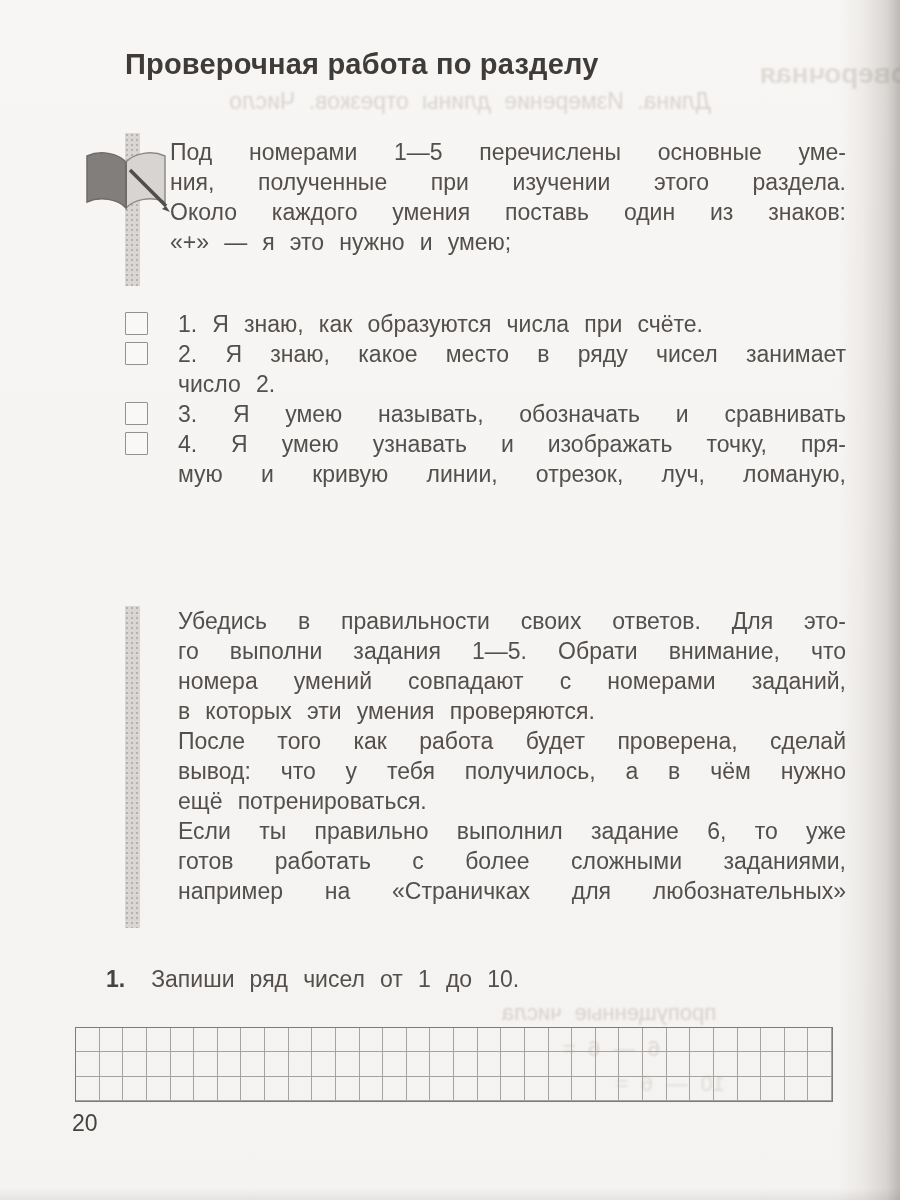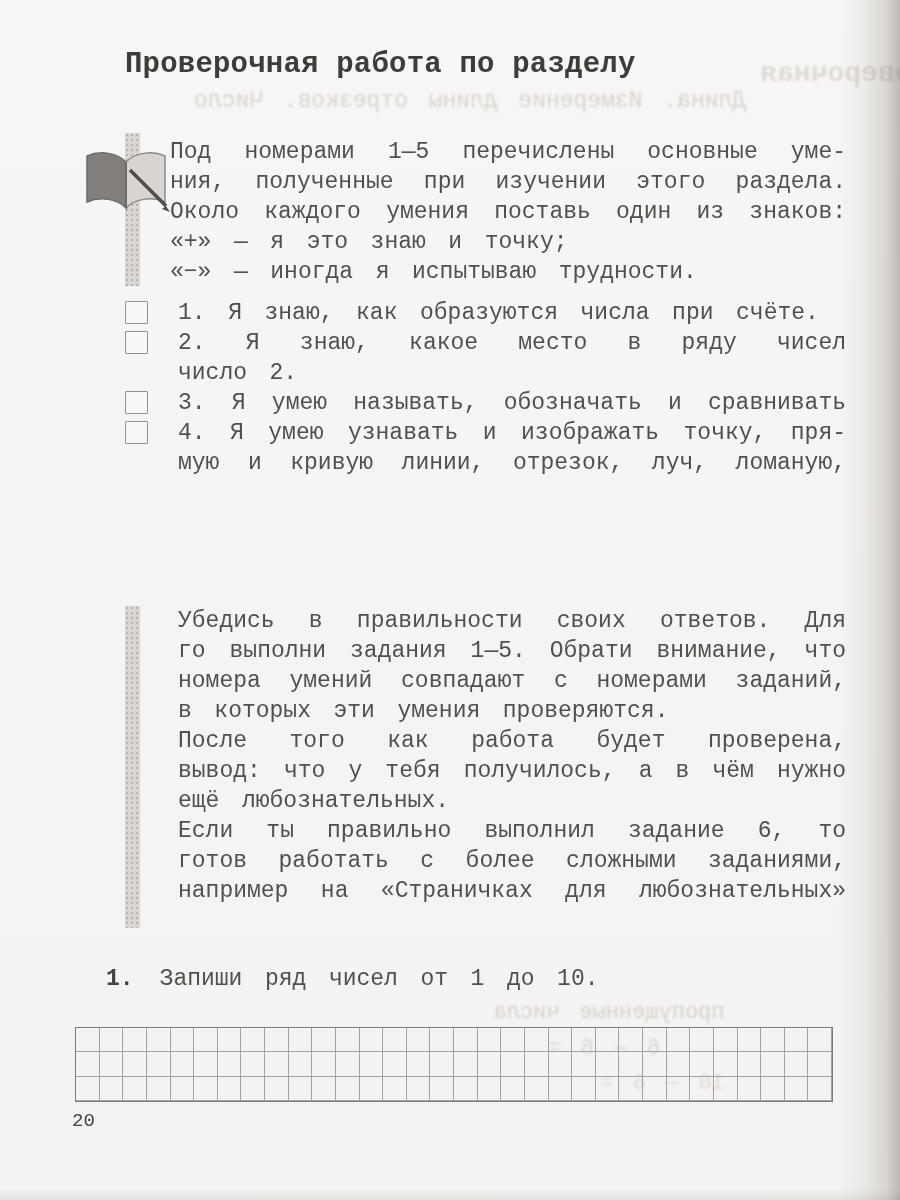--- a/index.html
+++ b/index.html
@@ -1,19 +1,19 @@
 <!DOCTYPE html>
 <html lang="ru"><head>
 <meta charset="utf-8">
 <style>
   html,body{margin:0;padding:0;background:#e8e6e4;}
   .page{
     position:relative;width:900px;height:1200px;overflow:hidden;
     background:linear-gradient(180deg,#f8f6f4 0%,#f6f4f2 55%,#f5f3f1 100%);
-    font-family:Liberation Mono, monospace;color:#524f4c;
+    font-family:Liberation Sans, sans-serif;color:#524f4c;
   }
   
   .edge-shadow{position:absolute;top:0;right:0;width:62px;height:100%;pointer-events:none;
     background:linear-gradient(90deg,rgba(120,114,108,0) 0%,rgba(120,114,108,0.08) 40%,rgba(108,102,96,0.22) 78%,rgba(92,86,80,0.38) 100%);}
   .bottom-shadow{position:absolute;bottom:0;left:0;width:100%;height:12px;pointer-events:none;
     background:linear-gradient(180deg,rgba(0,0,0,0) 0%,rgba(90,84,78,0.10) 100%);}
   
   .ghost{position:absolute;transform:scaleX(-1);filter:blur(1px);color:#cdc8c3;opacity:.75;
     white-space:nowrap;word-spacing:.3em;pointer-events:none;}
   .ghost-facing-title{left:645px;top:58px;width:300px;font-size:28px;font-weight:bold;color:#d6d2cd;}
@@ -33,34 +33,34 @@
   .bar-instr{top:606px;height:322px;}
   .book-icon{position:absolute;left:74px;top:140px;}
   
   .textblock{position:absolute;font-size:23px;line-height:30px;word-spacing:.38em;}
   .line{height:30px;overflow:hidden;text-align:left;}
   .line.just{text-align:justify;}
   .line.just::after{content:"";display:inline-block;width:100%;}
   #intro-block{left:170px;top:137px;width:676px;}
   #para2-block{left:178px;top:606px;width:668px;}
   
-  #checklist{position:absolute;left:125px;top:298px;width:721px;font-size:23px;line-height:30px;word-spacing:.38em;}
+  #checklist{position:absolute;left:125px;top:309px;width:721px;font-size:23px;line-height:30px;word-spacing:.38em;}
   .check-item{position:relative;padding-left:53px;}
   .checkbox{position:absolute;left:0;top:3px;width:21px;height:21px;
     border:1.6px solid #93908d;border-radius:1px;background:rgba(255,255,255,.35);}
   
   .task-line{position:absolute;left:76px;top:964px;font-size:23px;line-height:30px;word-spacing:.38em;margin-left:30px;}
   .task-num{font-weight:bold;margin-right:26px;color:#45423f;}
   
   #grid{position:absolute;left:75px;top:1027px;width:758px;height:75px;
     display:grid;grid-template-rows:repeat(3,1fr);
     border:1.5px solid #7d7b79;box-sizing:border-box;background:transparent;}
   #grid .cell{border-right:1px solid var(--grid-line,#a5a3a1);border-bottom:1px solid var(--grid-line,#a5a3a1);}
   
-  .page-number{position:absolute;left:72px;top:1110px;font-size:19px;color:#45423f;}
+  .page-number{position:absolute;left:72px;top:1110px;font-size:23px;color:#45423f;}
 </style>
 </head>
 <body>
 
 <div class="page">
 
   <div class="ghost ghost-facing-title">Проверочная</div>
   <div class="ghost ghost-under-title">Длина. Измерение длины отрезков. Число</div>
 
   <h1 class="title">Проверочная работа по разделу</h1>
@@ -76,22 +76,21 @@
     <path d="M52,22 L52,68" stroke="#6e6b68" stroke-width="2"></path>
 
     <line x1="56" y1="30" x2="92" y2="66" stroke="#504d4a" stroke-width="3.5"></line>
     <polygon points="92,66 96,72 88,69" fill="#504d4a"></polygon>
   </svg>
 
   <div class="textblock" id="intro-block">
       <div class="line just">Под номерами 1—5 перечислены основные уме-</div>
       <div class="line just">ния, полученные при изучении этого раздела.</div>
       <div class="line just">Около каждого умения поставь один из знаков:</div>
-      <div class="line">«+» — я это знаю и точку;</div>
-      <div class="line">«−» — иногда я испытываю трудности.</div>
+      <div class="line">«+» — я это нужно и умею;</div>
     </div>
 
   <div id="checklist">
       <div class="check-item">
         <span class="checkbox"></span>
         <div class="line">1. Я знаю, как образуются числа при счёте.</div>
       </div>
       <div class="check-item">
         <span class="checkbox"></span>
         <div class="line just">2. Я знаю, какое место в ряду чисел занимает</div>
@@ -109,21 +108,21 @@
     </div>
 
   <div class="margin-bar bar-instr"></div>
   <div class="textblock" id="para2-block">
       <div class="line just">Убедись в правильности своих ответов. Для это-</div>
       <div class="line just">го выполни задания 1—5. Обрати внимание, что</div>
       <div class="line just">номера умений совпадают с номерами заданий,</div>
       <div class="line">в которых эти умения проверяются.</div>
       <div class="line just">После того как работа будет проверена, сделай</div>
       <div class="line just">вывод: что у тебя получилось, а в чём нужно</div>
-      <div class="line">ещё любознательных.</div>
+      <div class="line">ещё потренироваться.</div>
       <div class="line just">Если ты правильно выполнил задание 6, то уже</div>
       <div class="line just">готов работать с более сложными заданиями,</div>
       <div class="line just">например на «Страничках для любознательных»</div>
     </div>
 
   <div class="task-line">
     <span class="task-num">1.</span><span class="task-text">Запиши ряд чисел от 1 до 10.</span>
   </div>
 
   <div class="ghost ghost-above-grid">пропущенные числа</div>

